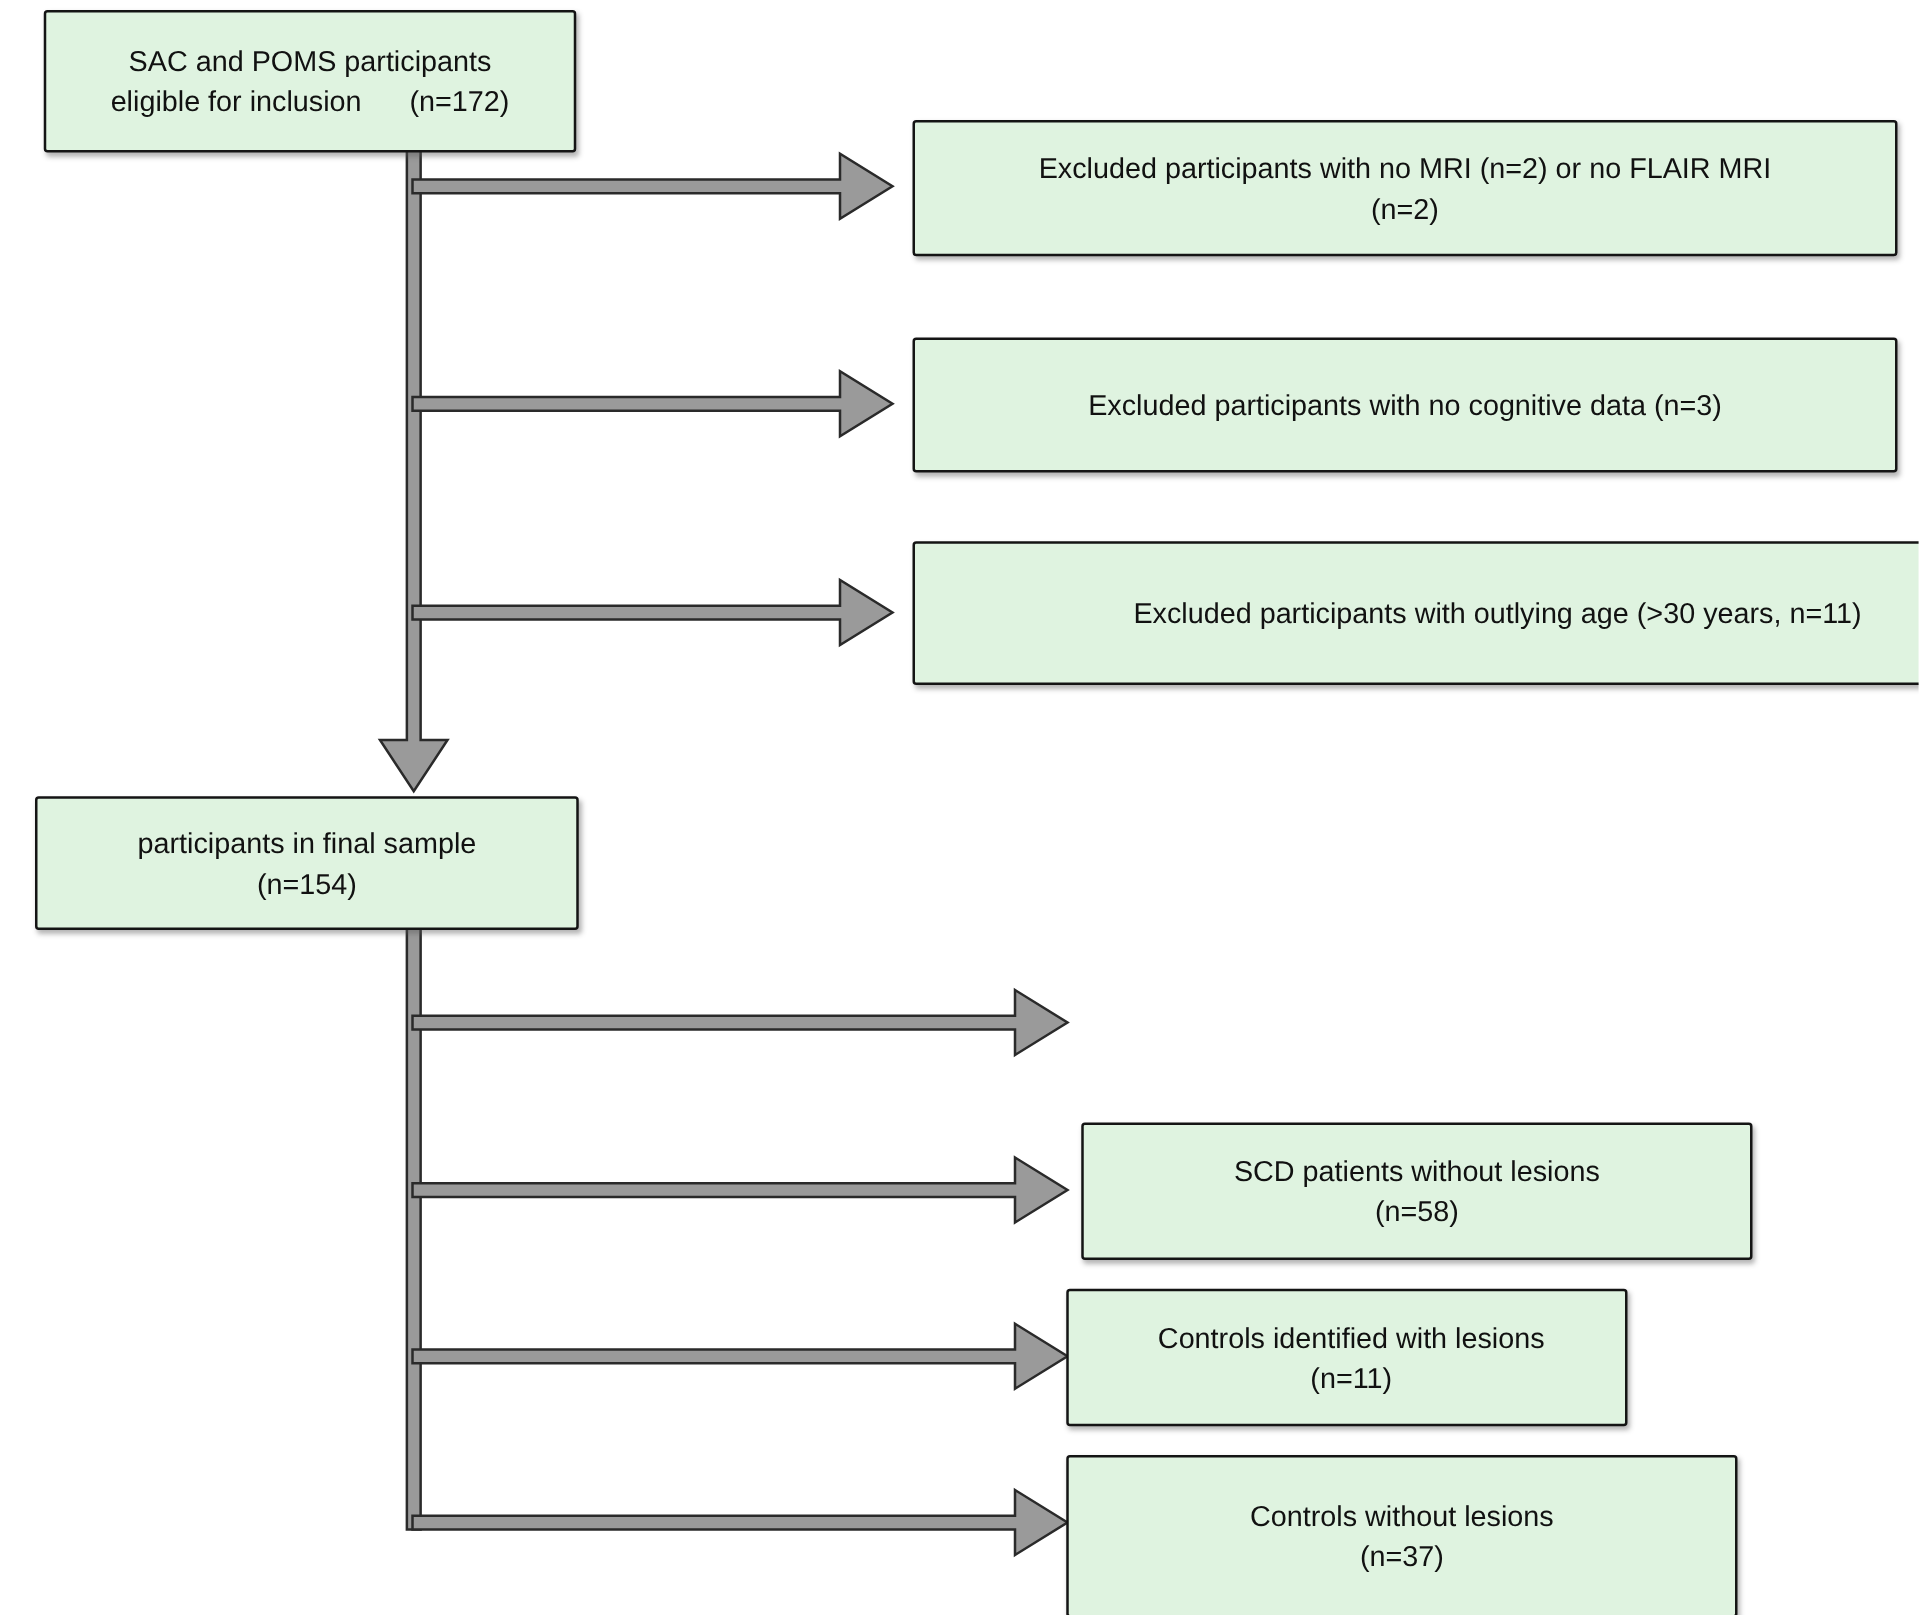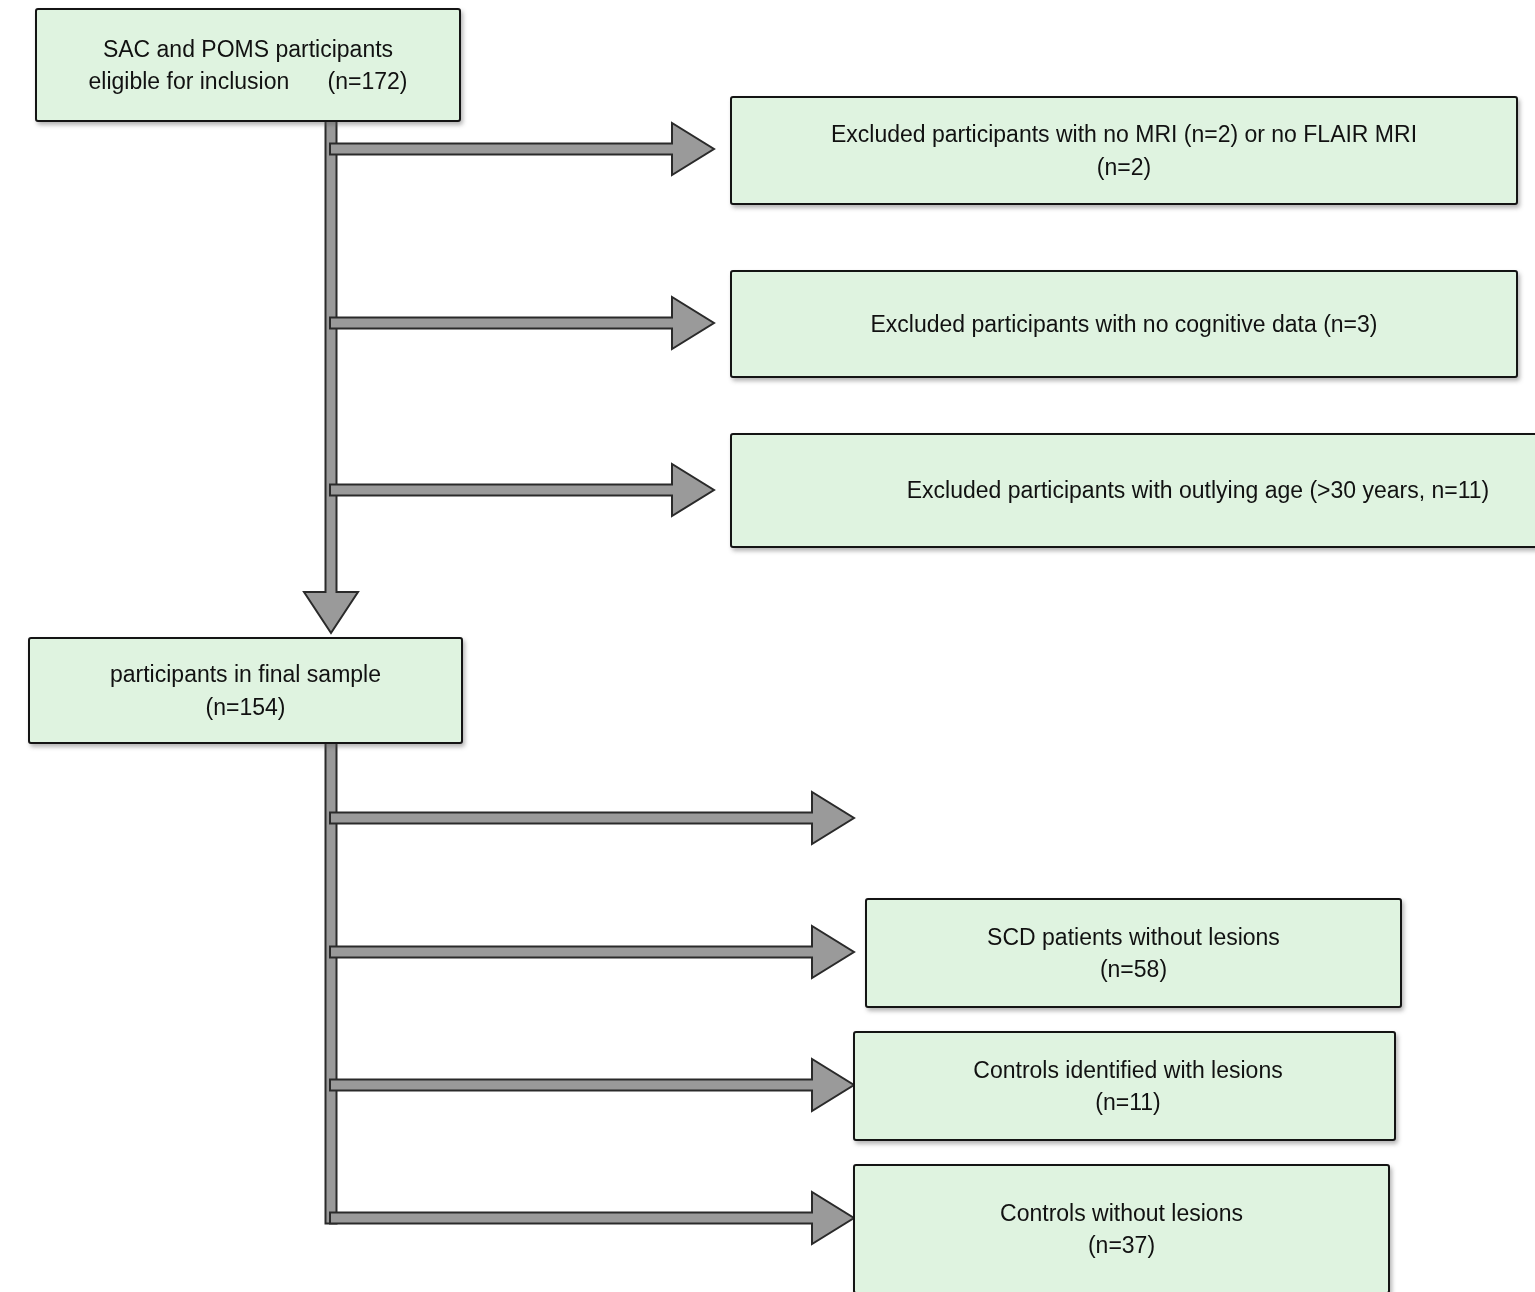--- a/index.html
+++ b/index.html
@@ -83,21 +83,21 @@
     <span class="node-label">participants in final sample
 (n=154)</span>
   </div>
 
 
   <div class="node" style="left:853px;top:898px;width:537px;height:110px;margin-left:12px;">
     <span class="node-label">SCD patients without lesions
 (n=58)</span>
   </div>
 
-  <div class="node" style="left:853px;top:1031px;width:543px;height:110px;padding-left:23px;">
+  <div class="node" style="left:853px;top:1031px;width:449px;height:110px;padding-left:23px;">
     <span class="node-label">Controls identified with lesions
 (n=11)</span>
   </div>
 
   <div class="node" style="left:853px;top:1164px;width:537px;height:130px;">
     <span class="node-label">Controls without lesions
 (n=37)</span>
   </div>
 
 </div>

